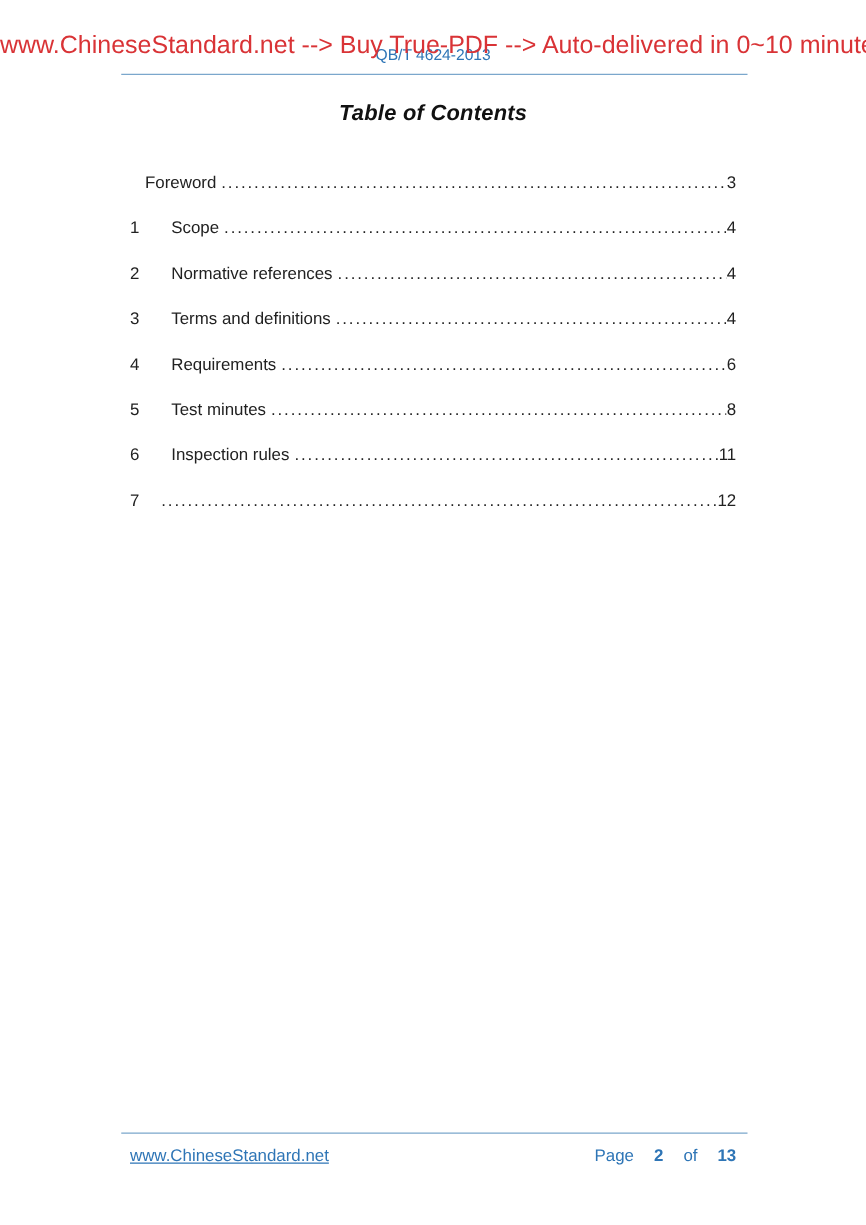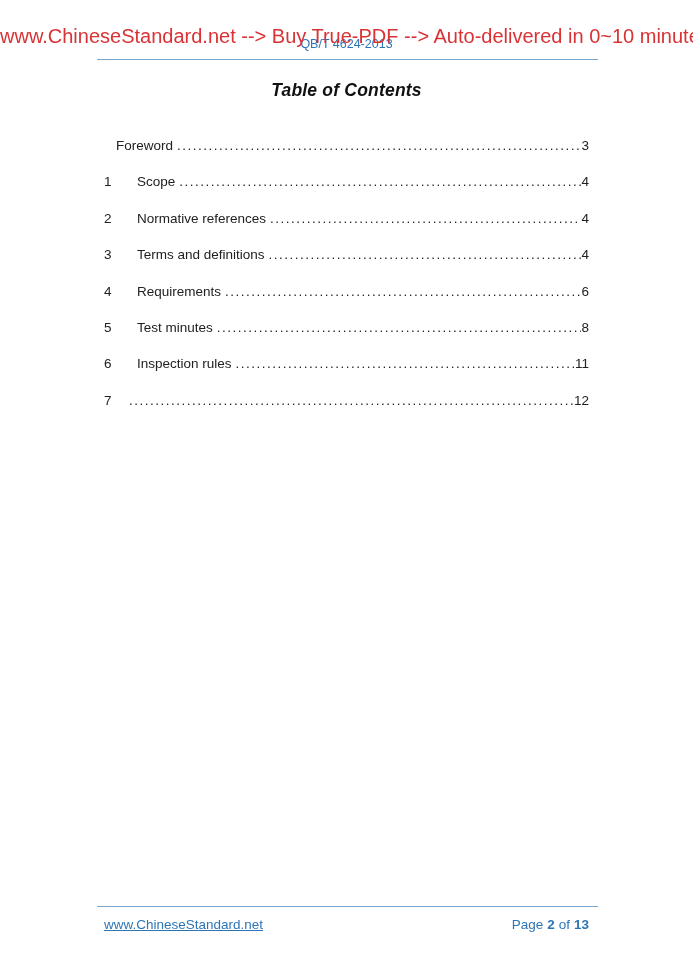--- a/index.html
+++ b/index.html
@@ -91,21 +91,21 @@
     font-size: 13.5px;
     text-decoration: underline;
     cursor: pointer;
   }
   .pg {
     position: absolute;
     top: 917px; right: 104px;
     color: var(--blue);
     font-size: 13.5px;
     display: flex;
-    gap: 4px;
+    gap: 16px;
   }
   .pg .b { font-weight: bold; }
 </style>
 </head>
 <body>
 
 <div class="page">
 
   <div>
     <div class="doc-num">QB/T 4624-2013</div>

